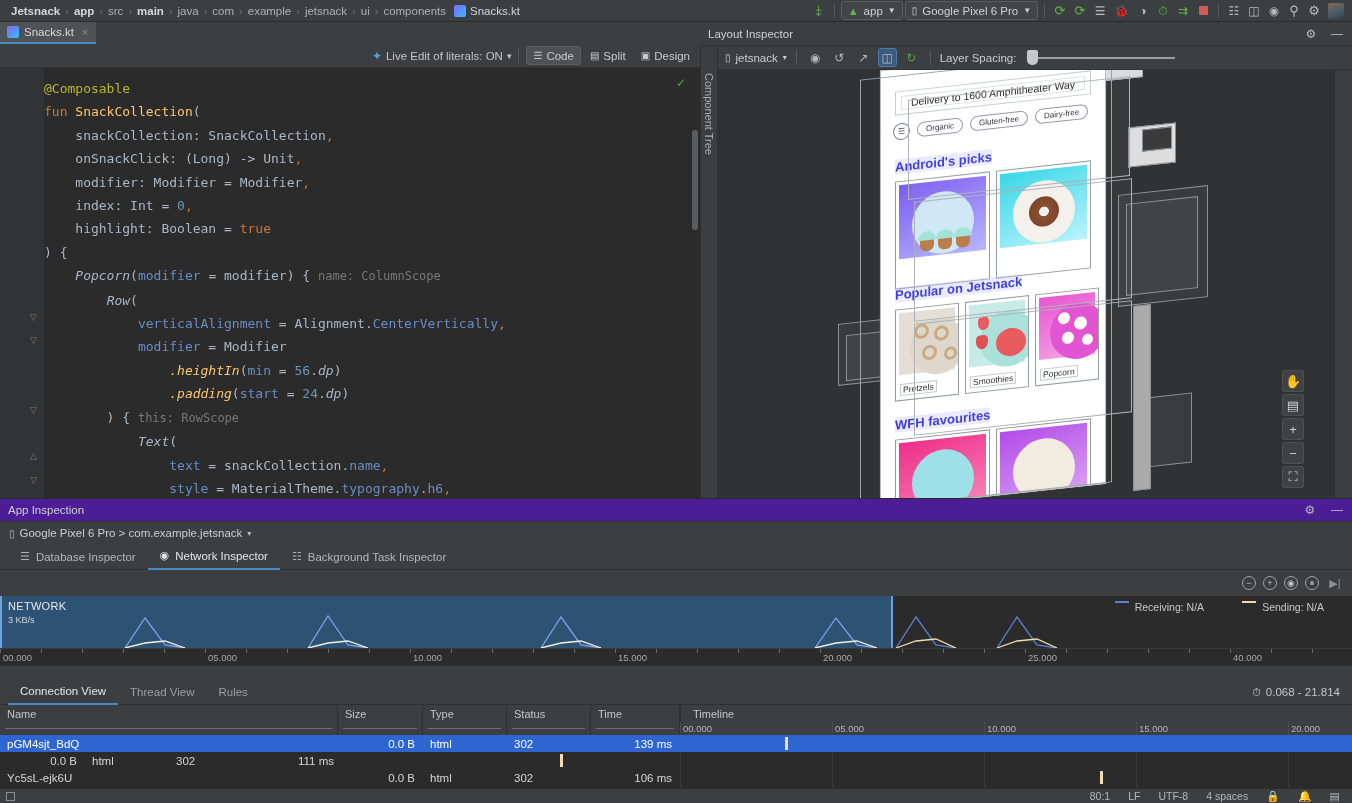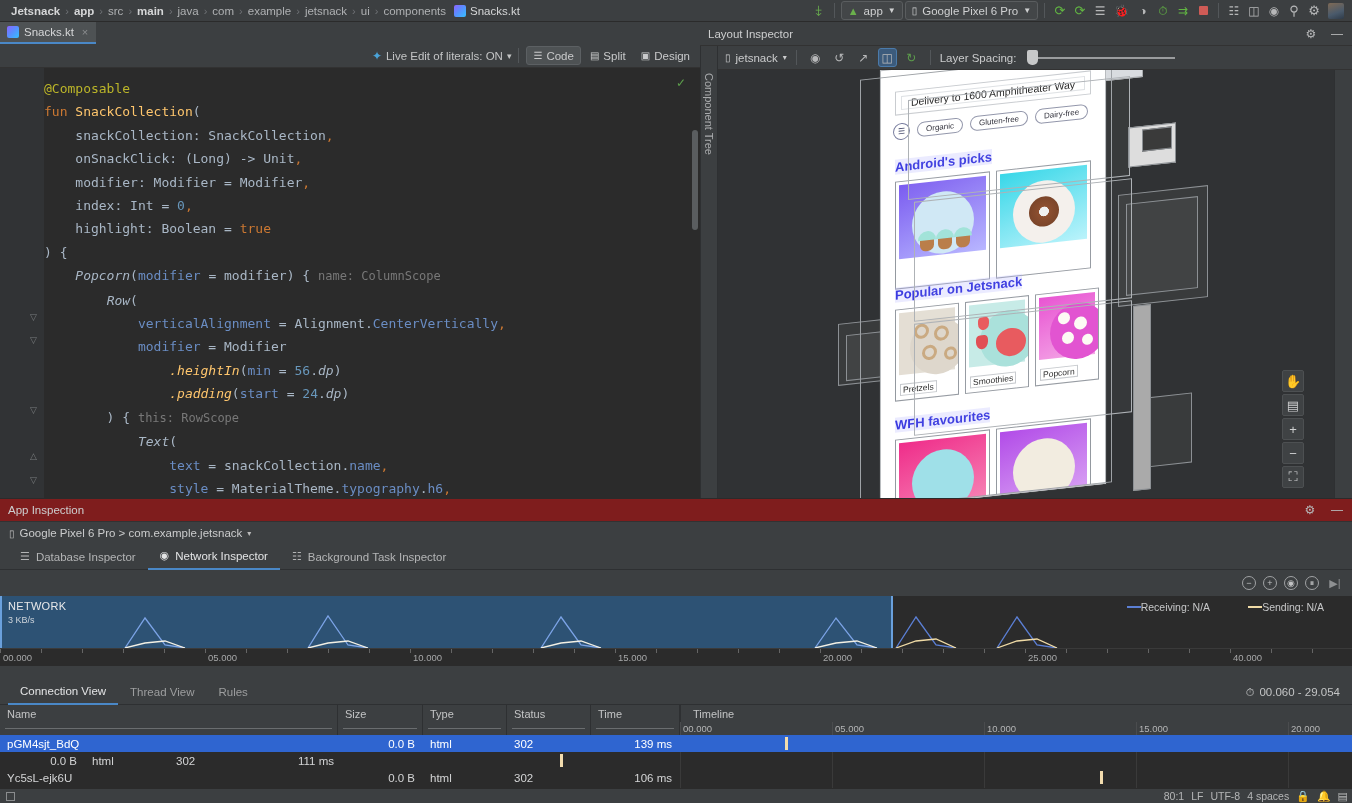--- a/index.html
+++ b/index.html
@@ -191,21 +191,21 @@
   .cardrow { position: absolute; left: 14px; right: 6px; display: flex; gap: 6px; }
   .card { width: 82px; height: 92px; border: 1px solid #9499a0; position: relative; overflow: hidden; background: #fff; }
   .card .grad { position: absolute; left: 3px; top: 3px; right: 3px; height: 62px; }
   .card .circ { position: absolute; left: 14px; top: 12px; width: 56px; height: 56px; border-radius: 50%; }
   .card .lbl { position: absolute; left: 4px; bottom: 4px; font-size: 8.5px; color: #1f1f1f; border: 1px solid #c7cace; padding: 0 2px; }
   .food { position: absolute; border-radius: 50%; }
 
   
   .ai-header {
     position: absolute; left: 0; top: 498px; width: 1352px; height: 24px;
-    background: #7f1d1d; display: flex; align-items: center; padding: 0 6px 0 8px;
+    background: #4c1d95; display: flex; align-items: center; padding: 0 6px 0 8px;
     border-top: 1px solid #2b2b2b; border-bottom: 1px solid #323232;
   }
   .ai-title { color: #cdcecf; font-size: 11.5px; }
   .ai-right { margin-left: auto; display: flex; align-items: center; gap: 9px; }
 
   .ai-devrow {
     position: absolute; left: 0; top: 522px; width: 1352px; height: 22px;
     background: #3c3f41; display: flex; align-items: center; padding-left: 9px; gap: 5px;
   }
   .ai-dev-text { color: #cbcccd; font-size: 11.5px; }
@@ -235,21 +235,21 @@
   .net-graph {
     position: absolute; left: 0; top: 596px; width: 1352px; height: 52px;
     background: #2b2b2b; overflow: hidden;
   }
   .net-sel { position: absolute; left: 0; top: 0; width: 892px; height: 52px; background: #2d5274; }
   .net-sel-edge { position: absolute; left: 891px; top: 0; width: 2px; height: 52px; background: #6aa0dc; }
   .net-left-edge { position: absolute; left: 0; top: 0; width: 2px; height: 52px; background: #6aa0dc; }
   .net-label { position: absolute; left: 8px; top: 4px; color: #e8e9ea; font-size: 11px; letter-spacing: .3px; }
   .net-sub { position: absolute; left: 8px; top: 19px; color: #cdd4db; font-size: 9px; }
   .net-legend { position: absolute; right: 28px; top: 5px; display: flex; gap: 38px; align-items: center; }
-  .lg { display: flex; align-items: center; color: #c7c8c9; font-size: 10.5px; }
+  .lg { display: flex; gap: 6px; color: #c7c8c9; font-size: 10.5px; }
   .lg .line { width: 14px; height: 2px; display: inline-block; }
 
   .net-axis {
     position: absolute; left: 0; top: 648px; width: 1352px; height: 18px;
     background: #2b2b2b; border-top: 1px solid #3a3a3a;
   }
   .net-axis .tk { position: absolute; top: 0; width: 1px; height: 4px; background: #656565; }
   .net-axis .lb { position: absolute; top: 3px; color: #a7a8a9; font-size: 9.5px; }
 
   
@@ -290,21 +290,21 @@
   .tlaxis { position: absolute; left: 680px; top: 722px; width: 672px; height: 13px; background: #3c3f41; }
   .tlaxis .lb { position: absolute; top: 1px; color: #b4b5b6; font-size: 9.5px; }
   .tlaxis .tk { position: absolute; top: 0; width: 1px; height: 13px; background: #4a4c4e; }
 
   
   .statusbar {
     position: absolute; left: 0; top: 788px; width: 1352px; height: 15px;
     background: #3c3f41; display: flex; align-items: center; border-top: 1px solid #2b2b2b;
   }
   .sb-left { display: flex; align-items: center; gap: 6px; padding-left: 6px; }
-  .sb-right { margin-left: auto; display: flex; align-items: center; gap: 7px; padding-right: 4px;
+  .sb-right { margin-left: auto; display: flex; align-items: center; gap: 18px; padding-right: 12px;
               color: #b5b6b7; font-size: 10.5px; }
   .sb-sq { width: 9px; height: 9px; border: 1px solid #8a8c8e; }
 </style>
 </head>
 <body>
 
 <div id="app">
 
   <div class="topbar">
     <div class="crumbs">
@@ -679,21 +679,21 @@
     <span class="lb" style="left:1028px;">25.000</span>
     <span class="lb" style="left:1233px;">40.000</span>
   </div>
 
   <div class="cv-tabs">
     <span class="cv-tab active">Connection View</span>
     <span class="cv-tab">Thread View</span>
     <span class="cv-tab">Rules</span>
     <span class="cv-range">
       <span style="font-size:11px;">⏱</span>
-      <span>00.060 - 29.054</span>
+      <span>0.068 - 21.814</span>
     </span>
   </div>
 
   <div class="tbl-head">
     <span class="th" style="width:338px;">Name</span>
     <span class="th" style="width:85px;">Size</span>
     <span class="th" style="width:84px;">Type</span>
     <span class="th" style="width:84px;">Status</span>
     <span class="th" style="width:89px;">Time</span>
   </div>

